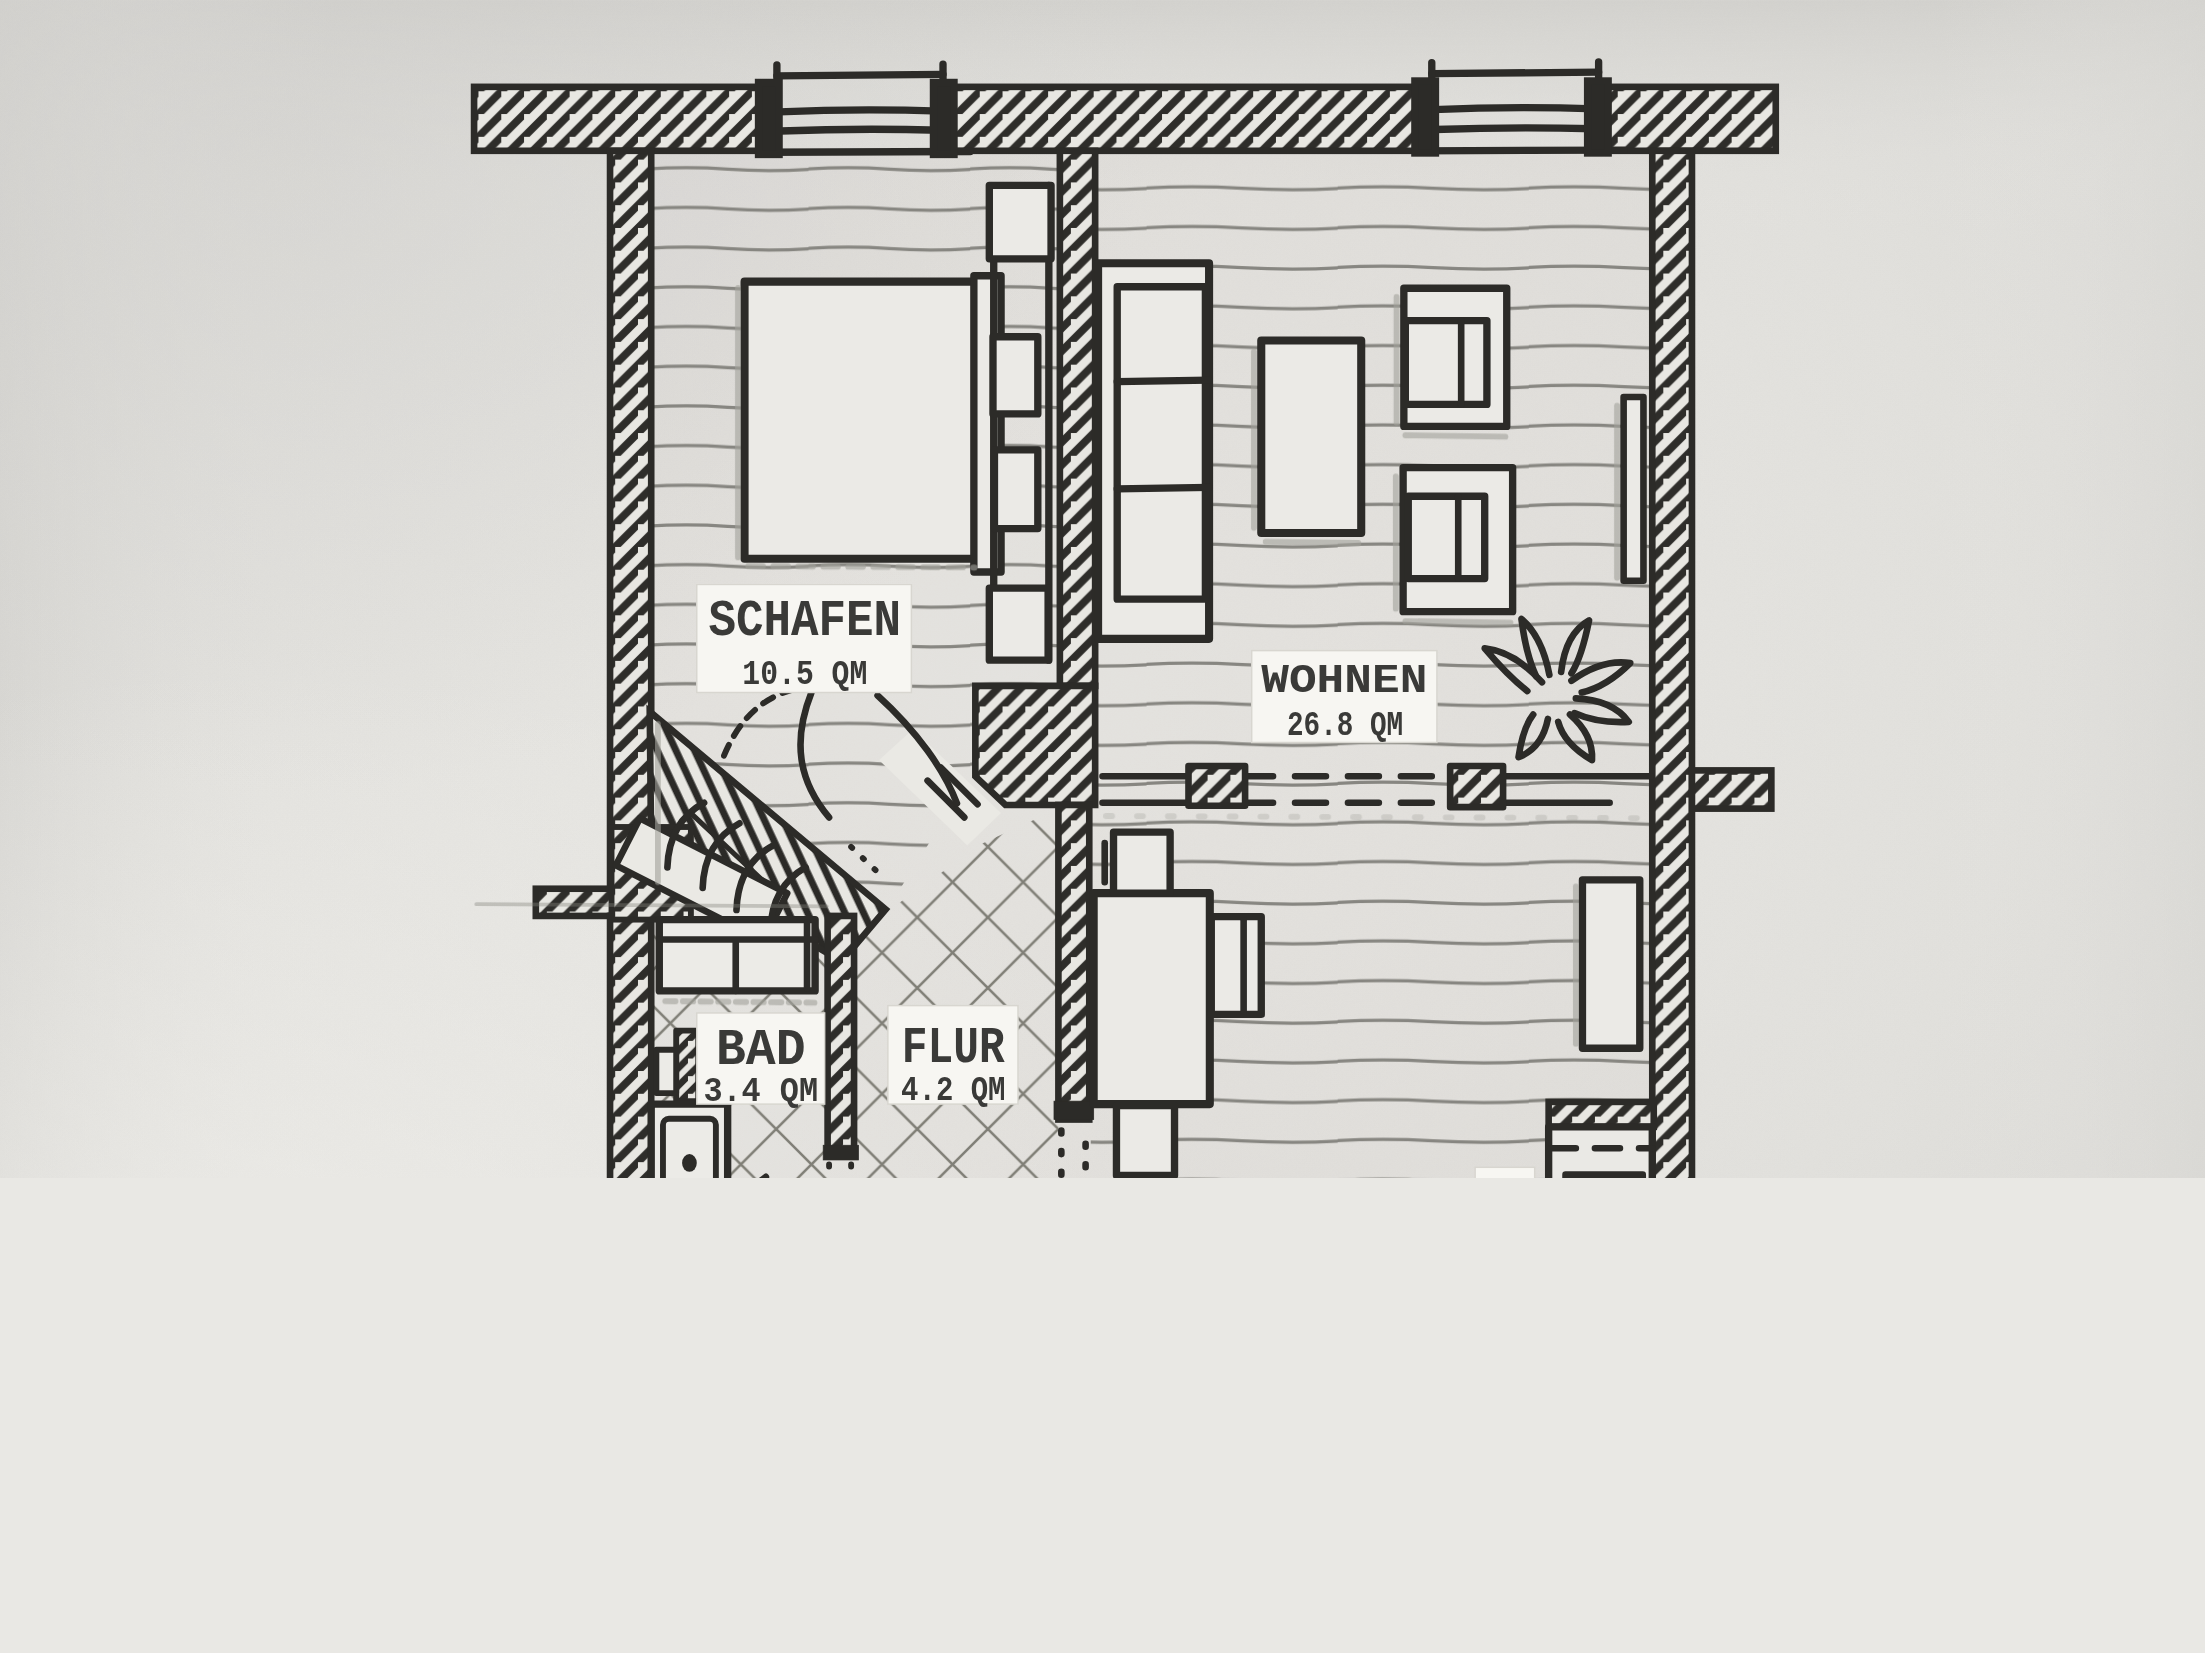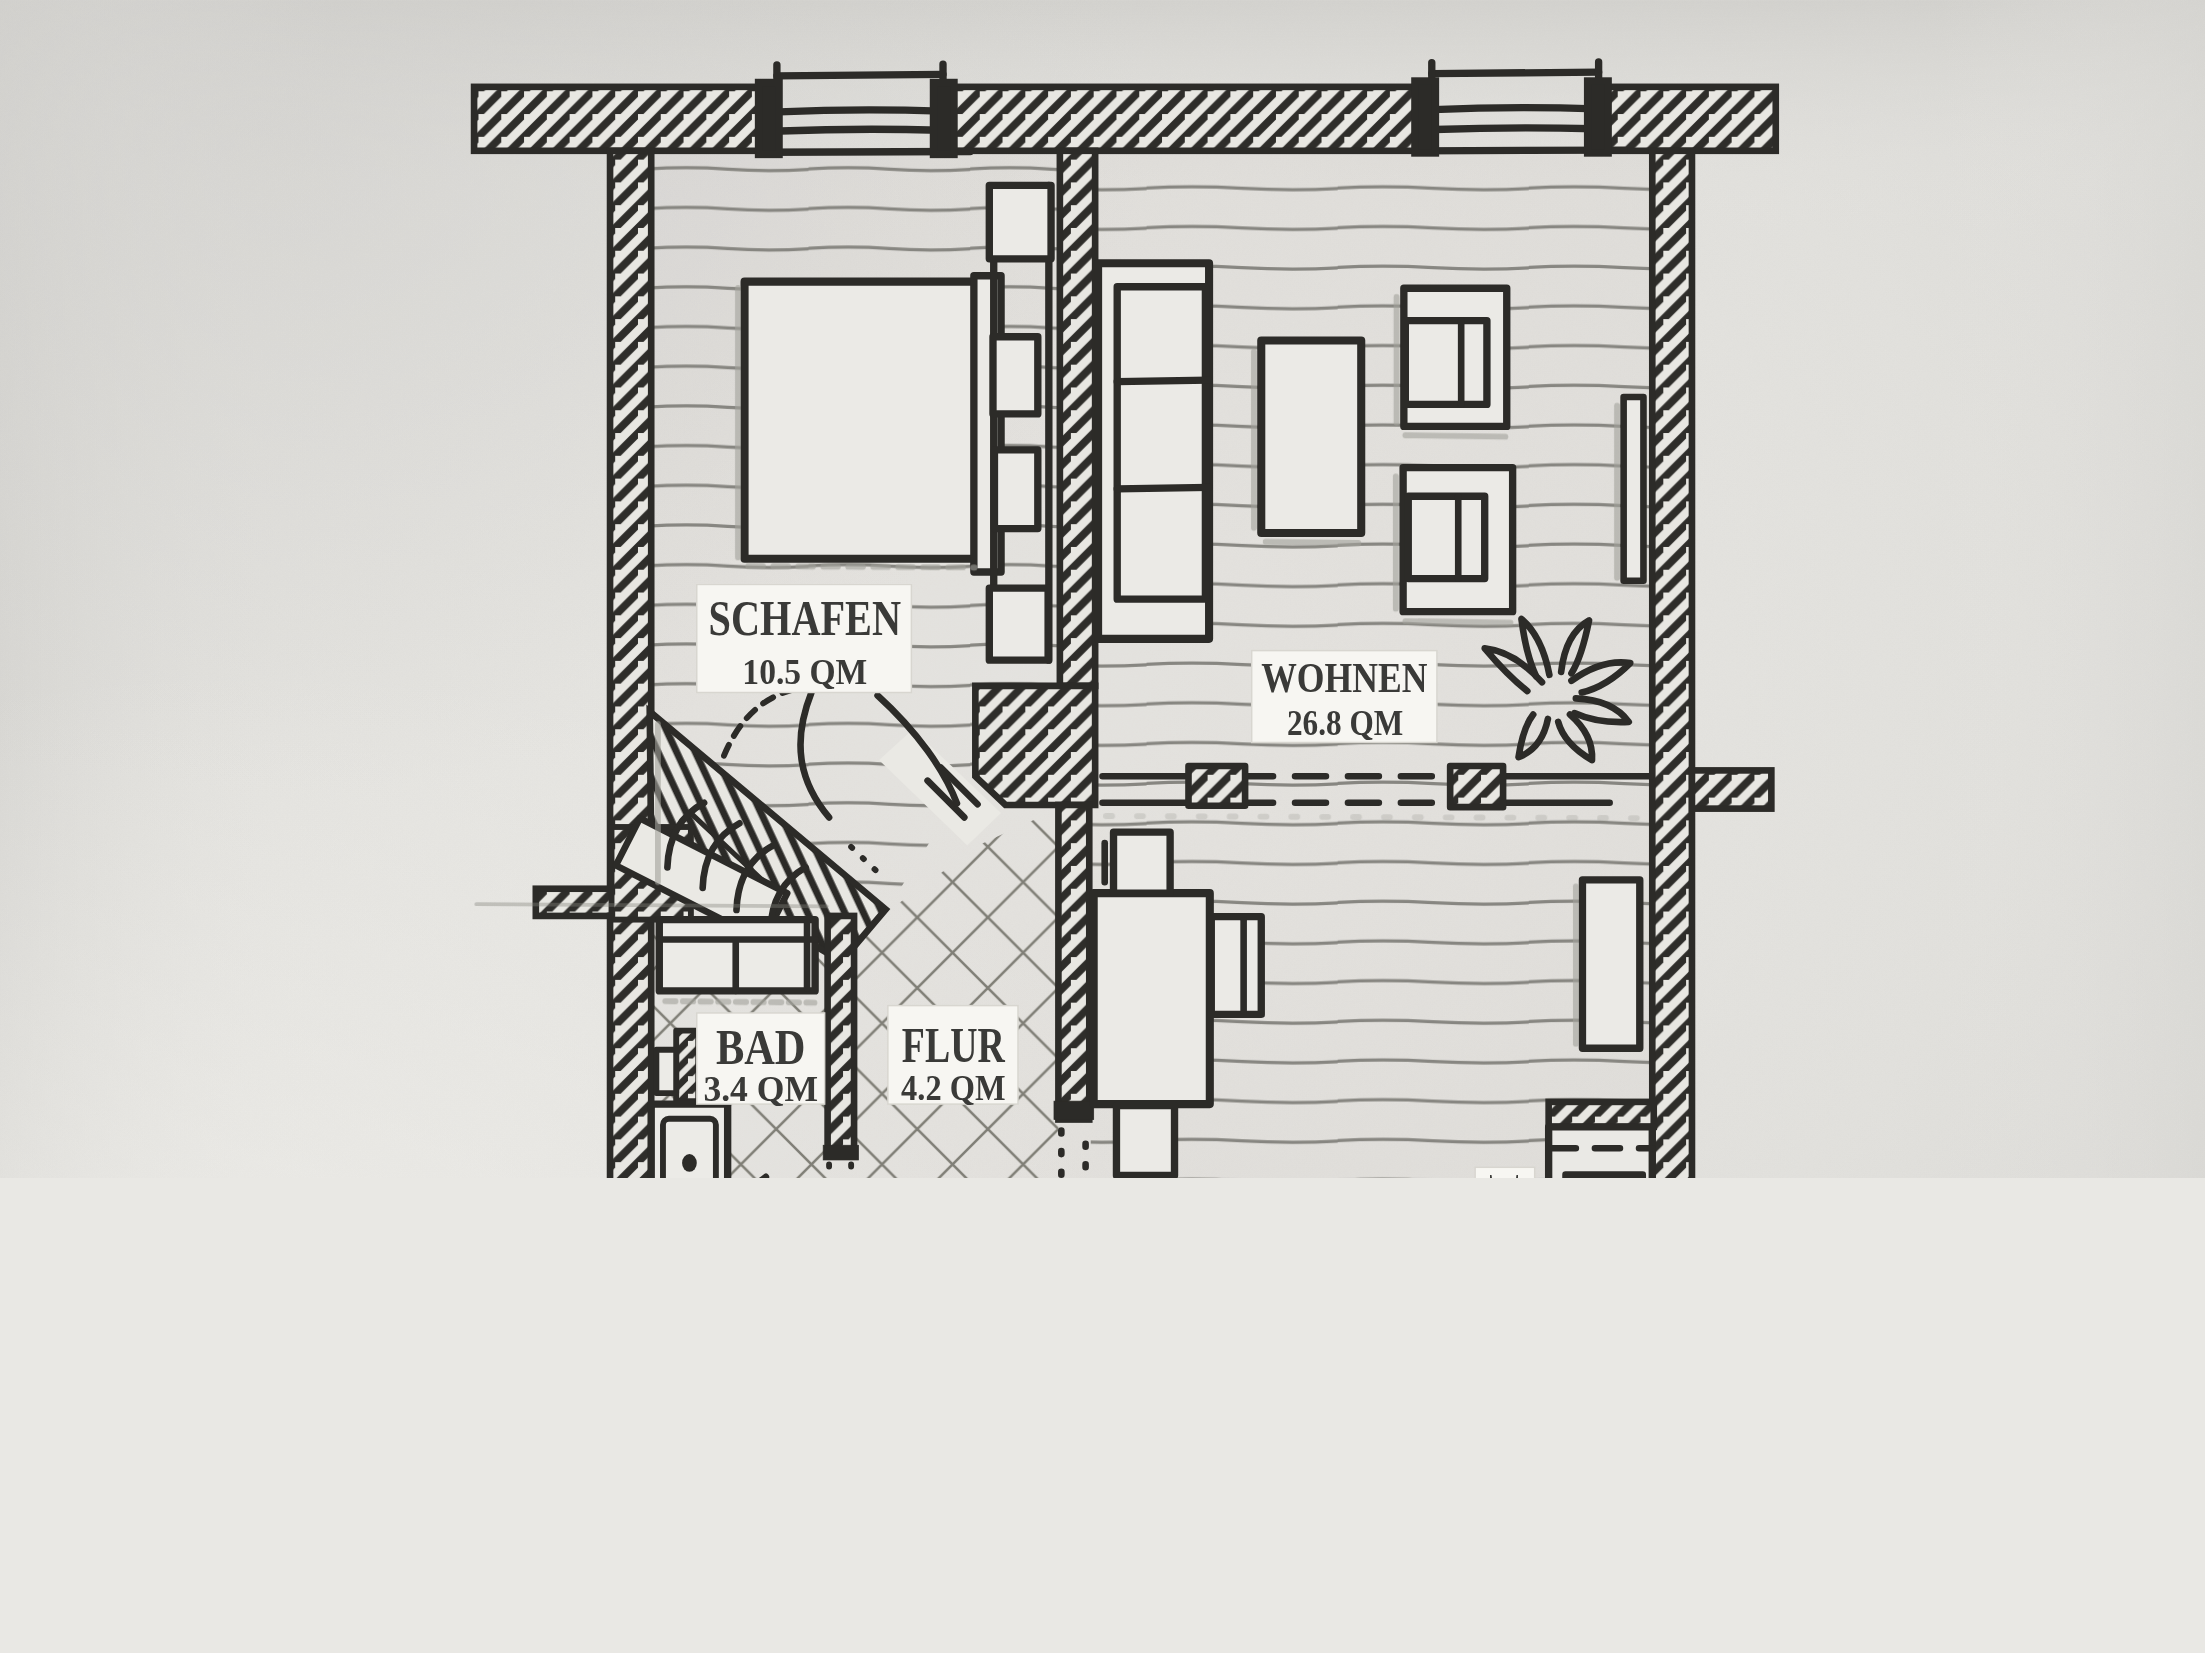--- a/index.html
+++ b/index.html
@@ -1,17 +1,17 @@
 <!DOCTYPE html>
 <html style="font-size:11.8px"><head>
 <meta charset="utf-8">
 <style>
   html,body{margin:0;padding:0;background:#e9e8e4;}
   #page{width:2205px;height:1178px;position:relative;overflow:hidden;
-        font-family:Liberation Serif, serif;}
+        font-family:Liberation Mono, monospace;}
 </style>
 </head>
 <body>
 <div id="page">
 <svg width="2205" height="1654" viewBox="0 0 3000 2250" xmlns="http://www.w3.org/2000/svg">
 <defs>
 
   <radialGradient id="papergrad" cx="45%" cy="42%" r="85%">
     <stop offset="0%" stop-color="#eae9e5"></stop>
     <stop offset="55%" stop-color="#e3e2de"></stop>

